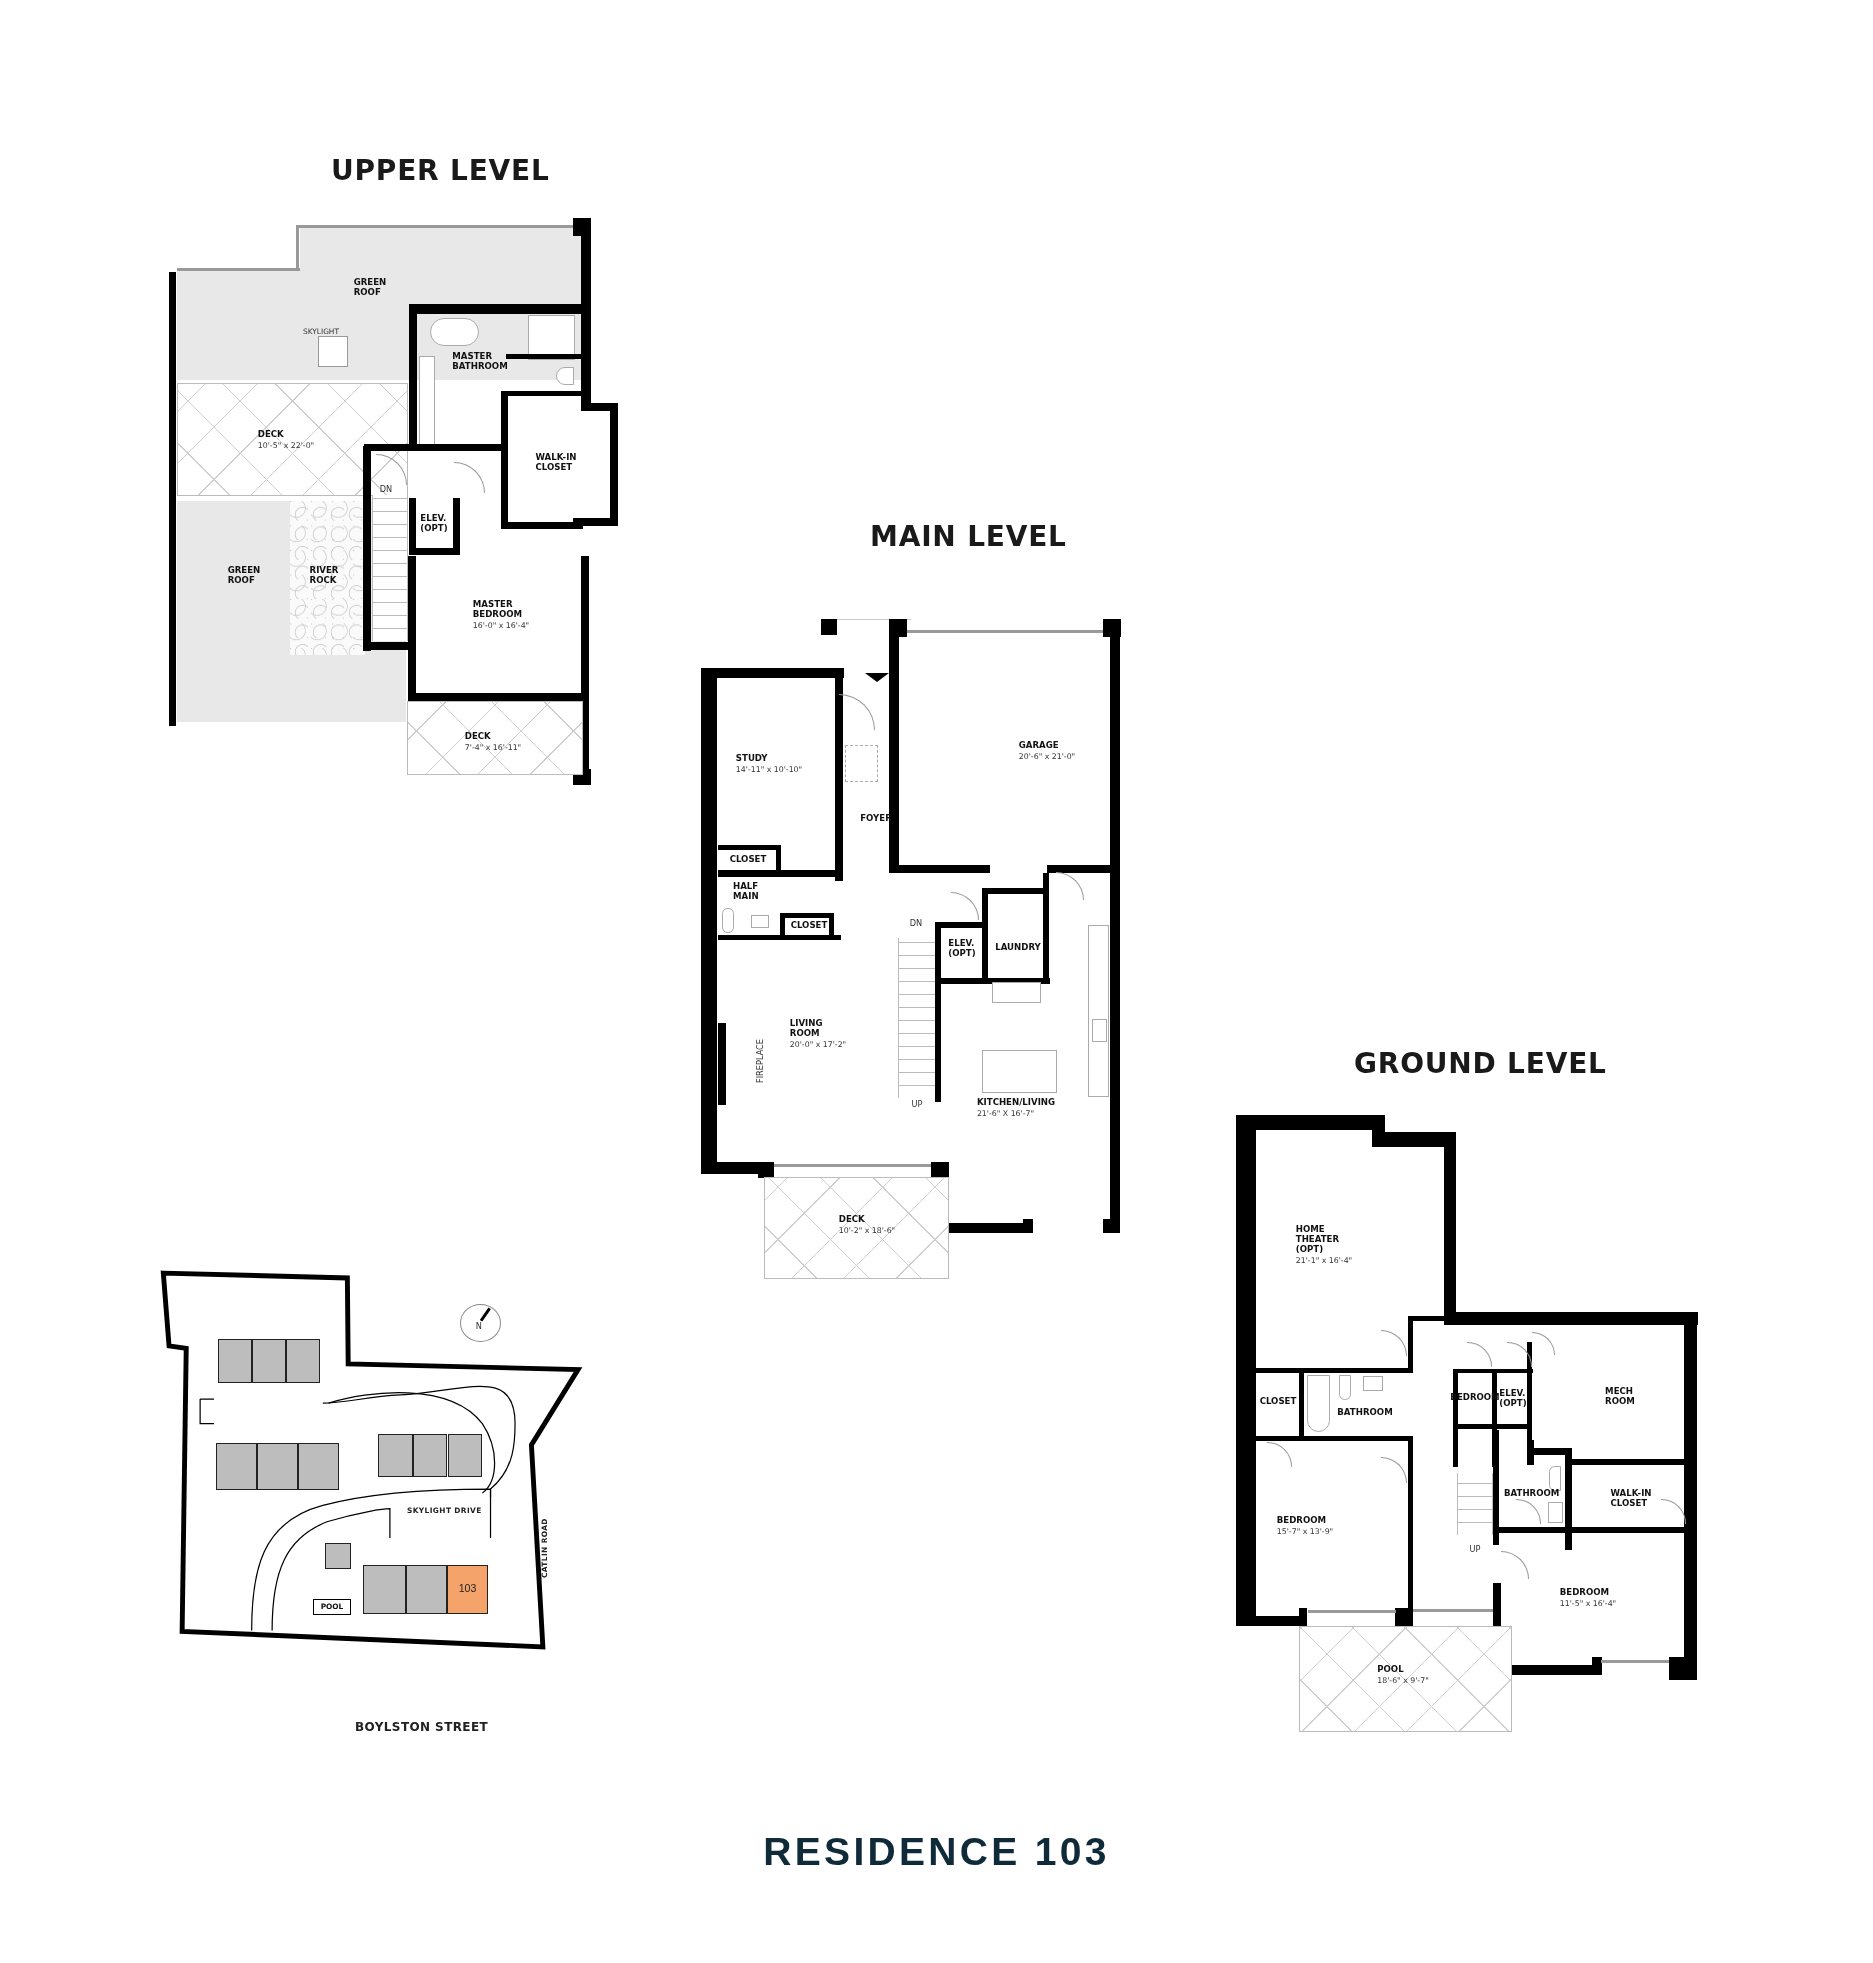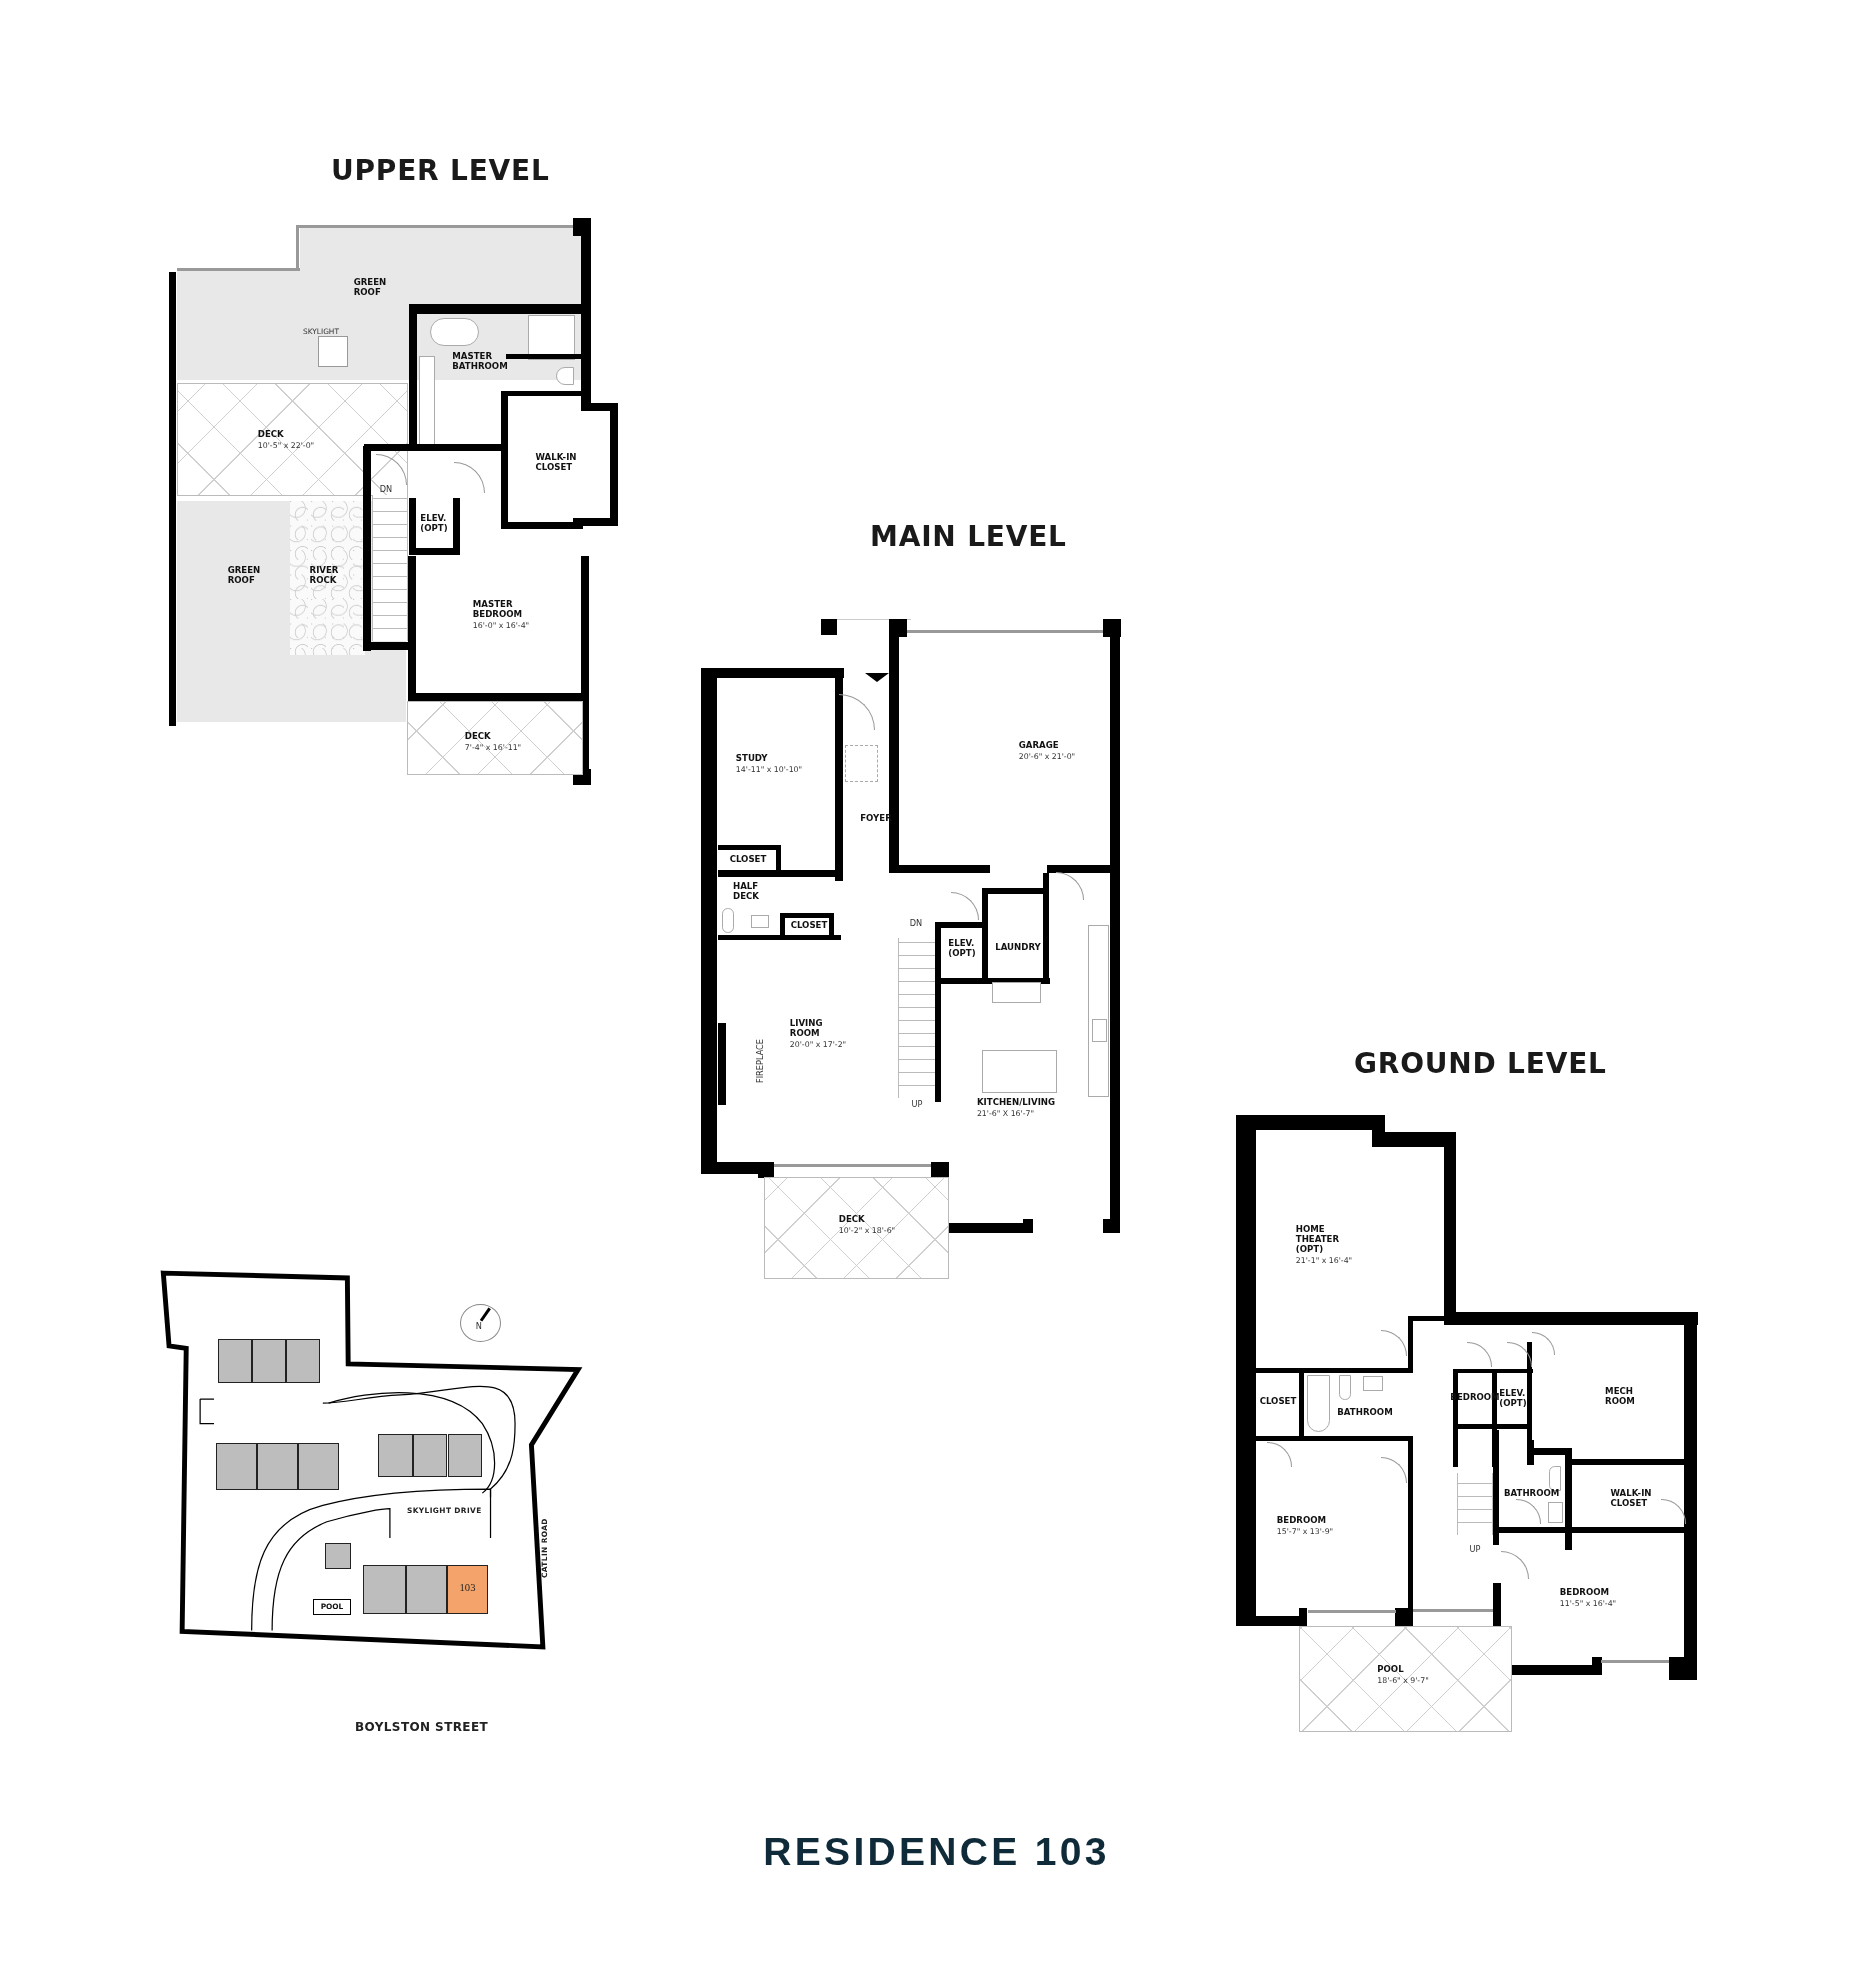--- a/index.html
+++ b/index.html
@@ -129,21 +129,21 @@
   <div class="rlabel" style="left:769px; top:754px;"><span>STUDY</span><span class="dim">14'-11" x 10'-10"</span></div>
   <div class="wall" style="left:718px; top:845px; width:62px; height:4.9px;"></div>
   <div class="wall" style="left:776px; top:845px; width:4.9px; height:26px;"></div>
   <div class="rlabel" style="left:748px; top:855px;"><span>CLOSET</span></div>
 
   <div class="rlabel" style="left:876px; top:814px;"><span>FOYER</span></div>
   <div class="door-arc" style="left:839px; top:694px; width:36px; height:36px;"></div>
   <div class="fixture" style="left:845px; top:745px; width:33px; height:37px; border:0.8px dashed #aaa;"></div>
 
   <div class="rlabel" style="left:733px; top:882px; text-align:left; transform:none;"><span style="white-space:pre">HALF
-DECK</span></div>
+MAIN</span></div>
   <div class="fixture" style="left:722px; top:908px; width:11.5px; height:24.5px; border-radius:5.7px;"></div>
   <div class="fixture" style="left:751px; top:915px; width:18px; height:13px;"></div>
   <div class="wall" style="left:718px; top:935px; width:123px; height:4.9px;"></div>
   <div class="wall" style="left:780px; top:913px; width:4.9px; height:24.5px;"></div>
   <div class="wall" style="left:781px; top:913px; width:49px; height:4.9px;"></div>
   <div class="wall" style="left:829px; top:913px; width:4.9px; height:26px;"></div>
   <div class="rlabel" style="left:809px; top:921px;"><span>CLOSET</span></div>
 
   <div class="wall" style="left:718px; top:1023px; width:8.2px; height:82px;"></div>
   <div class="small" style="left:738px; top:1056px; transform:rotate(-90deg); transform-origin:center;">FIREPLACE</div>
@@ -292,21 +292,21 @@
 
   <div class="site-bldg" style="left:378px; top:1434px; width:35px; height:43px;"></div>
   <div class="site-bldg" style="left:413px; top:1434px; width:34px; height:43px;"></div>
   <div class="site-bldg" style="left:448px; top:1434px; width:34px; height:43px;"></div>
 
   <div class="site-bldg" style="left:325px; top:1543px; width:26px; height:26px;"></div>
   <div class="site-bldg" style="left:363px; top:1565px; width:43px; height:49px;"></div>
   <div class="site-bldg" style="left:406px; top:1565px; width:41px; height:49px;"></div>
   <div class="site-bldg" style="left:447px; top:1565px; width:41px; height:49px;" title="103">
     <div class="abs" style="inset:0; background:#f4a46a;"></div>
-    <div class="abs" style="left:0; right:0; top:16.4px; text-align:center; font-family:Liberation Serif, serif; font-size:10.6px; color:#222;">103</div>
+    <div class="abs" style="left:0; right:0; top:16.4px; text-align:center; font-family:Liberation Sans, sans-serif; font-size:10.6px; color:#222;">103</div>
   </div>
 
   <div class="abs" style="left:313px; top:1599px; width:38px; height:16.4px; border:1.6px solid #000; background:#fff; font-size:7.4px; font-weight:bold; text-align:center; line-height:13px;">POOL</div>
 
   <div class="site-label" style="left:407px; top:1506px; font-size:7.4px;">SKYLIGHT DRIVE</div>
   <div class="site-label" style="left:540px; top:1578px; font-size:7.4px; transform:rotate(-90deg); transform-origin:left top;">CATLIN ROAD</div>
   <div class="site-label" style="left:355px; top:1720px; font-size:12px;">BOYLSTON STREET</div>
 </div>
 
 <div class="footer-title">RESIDENCE 103</div>

